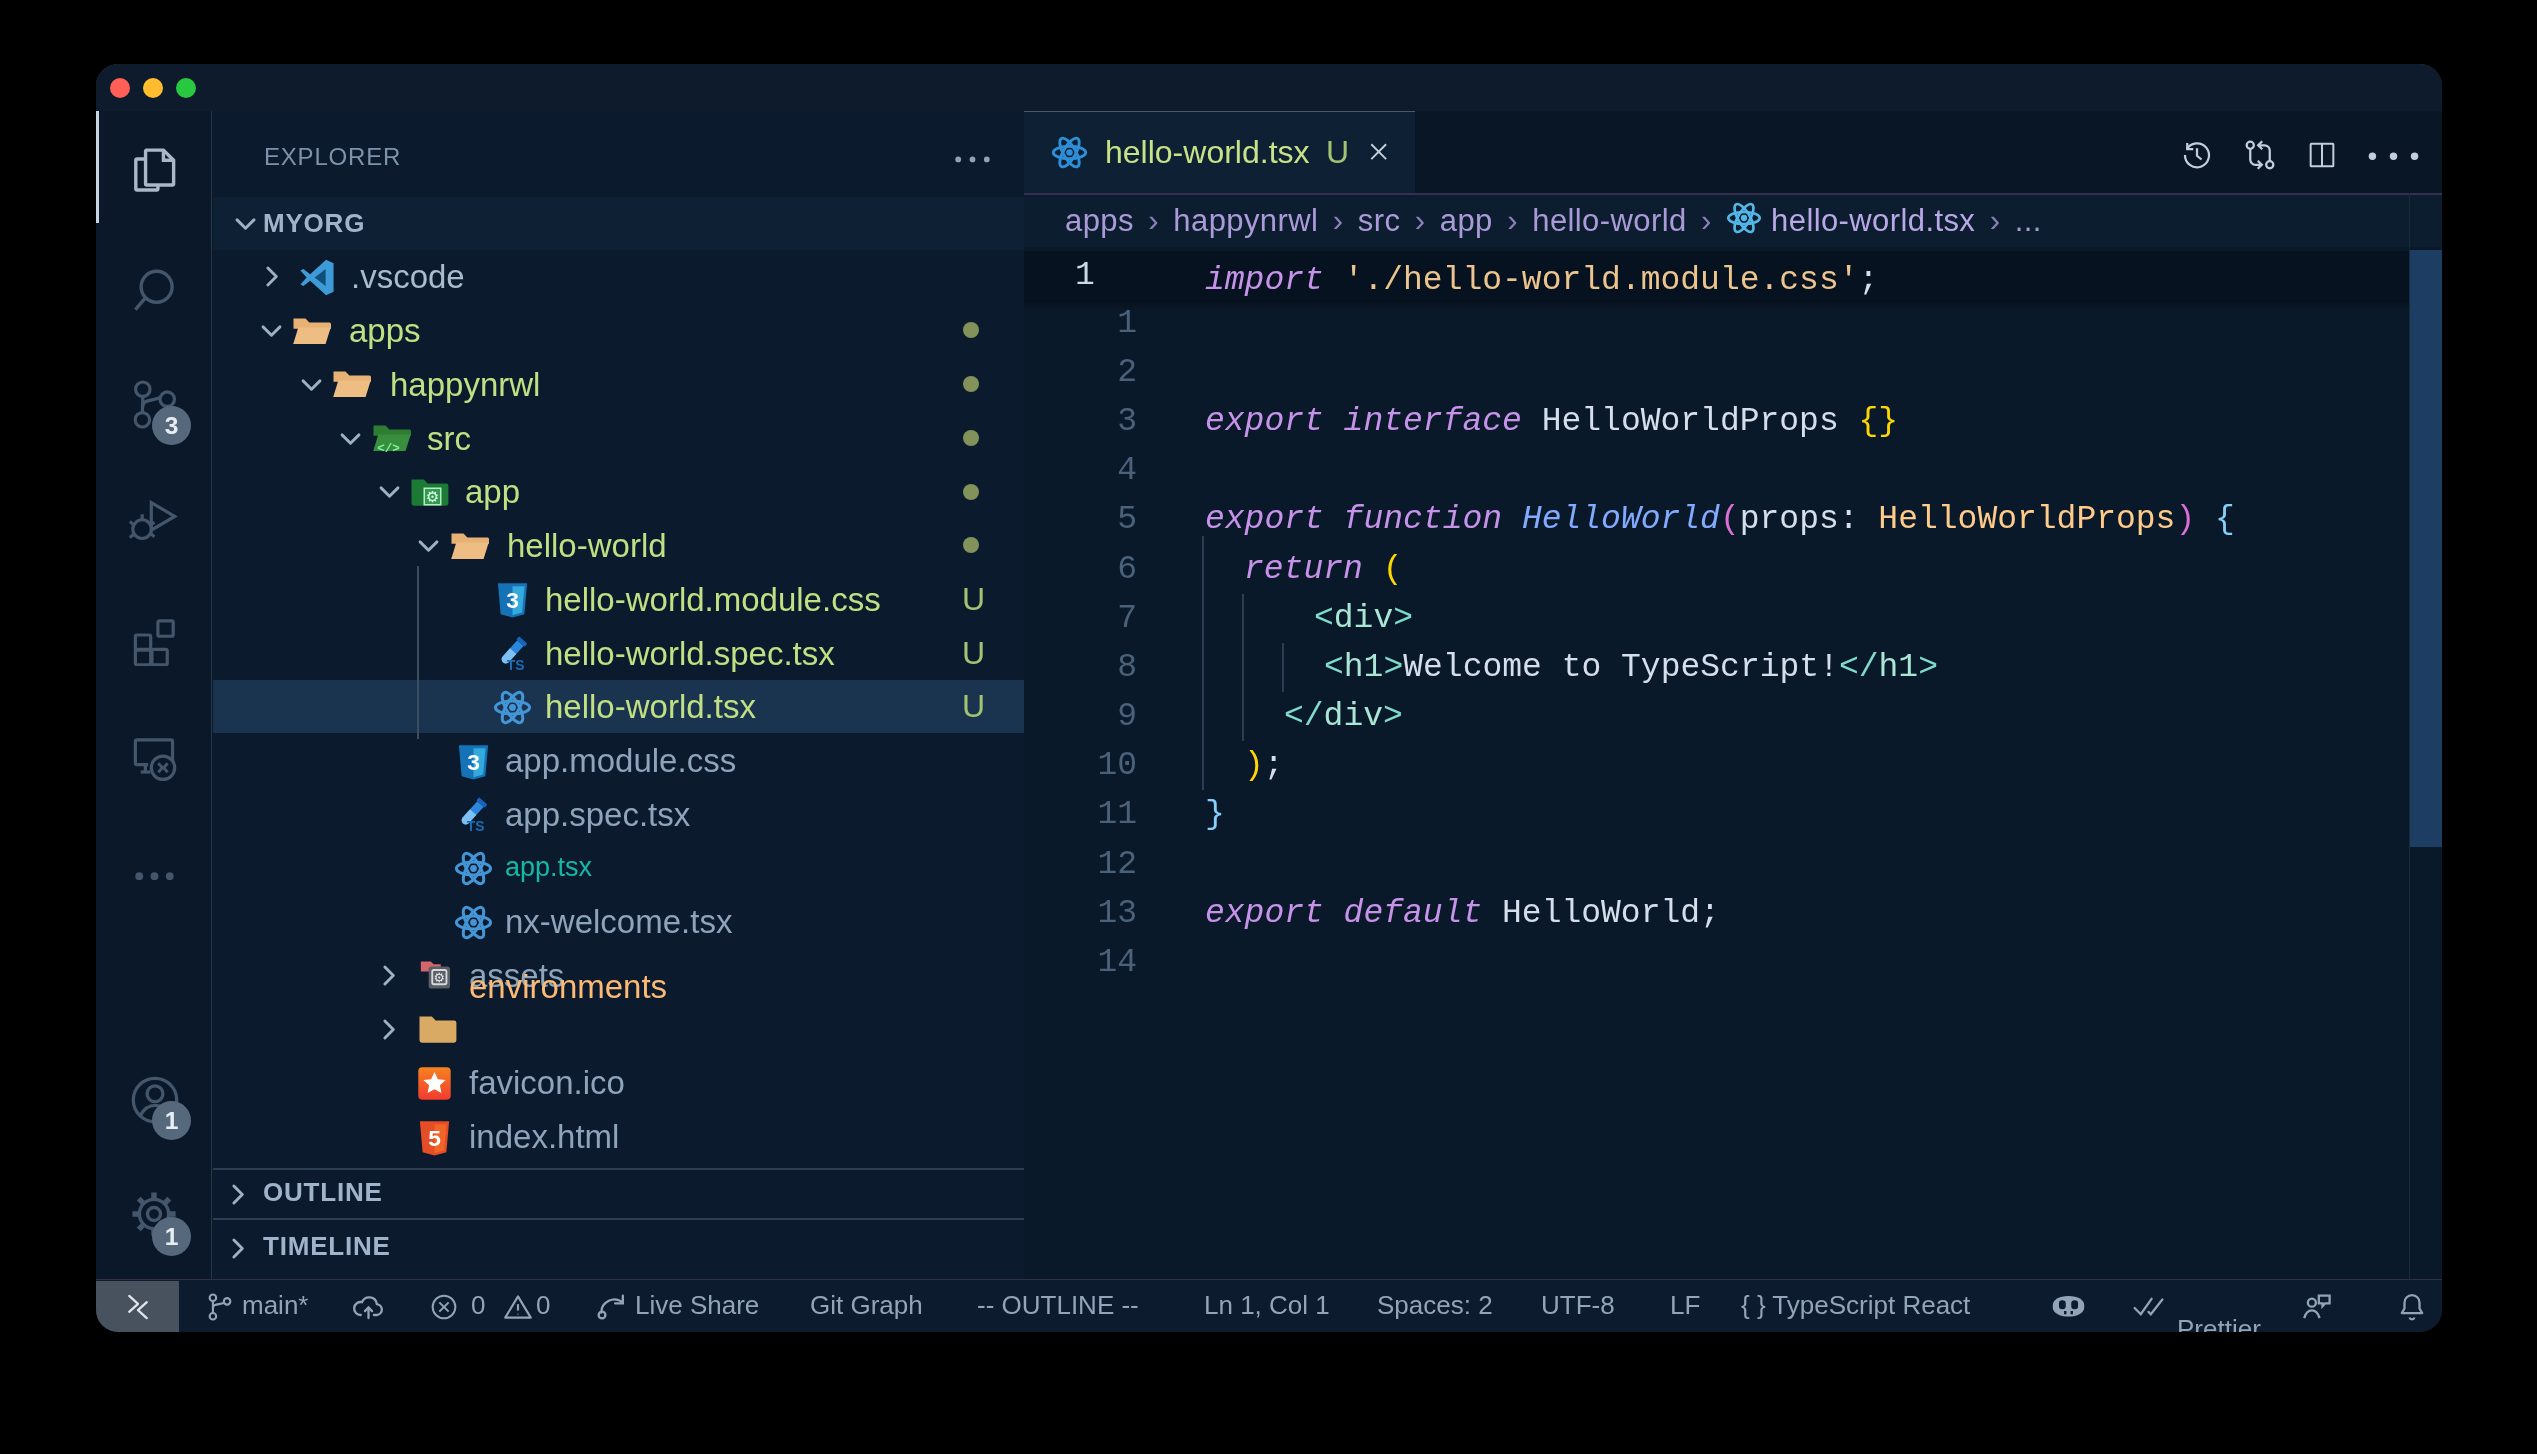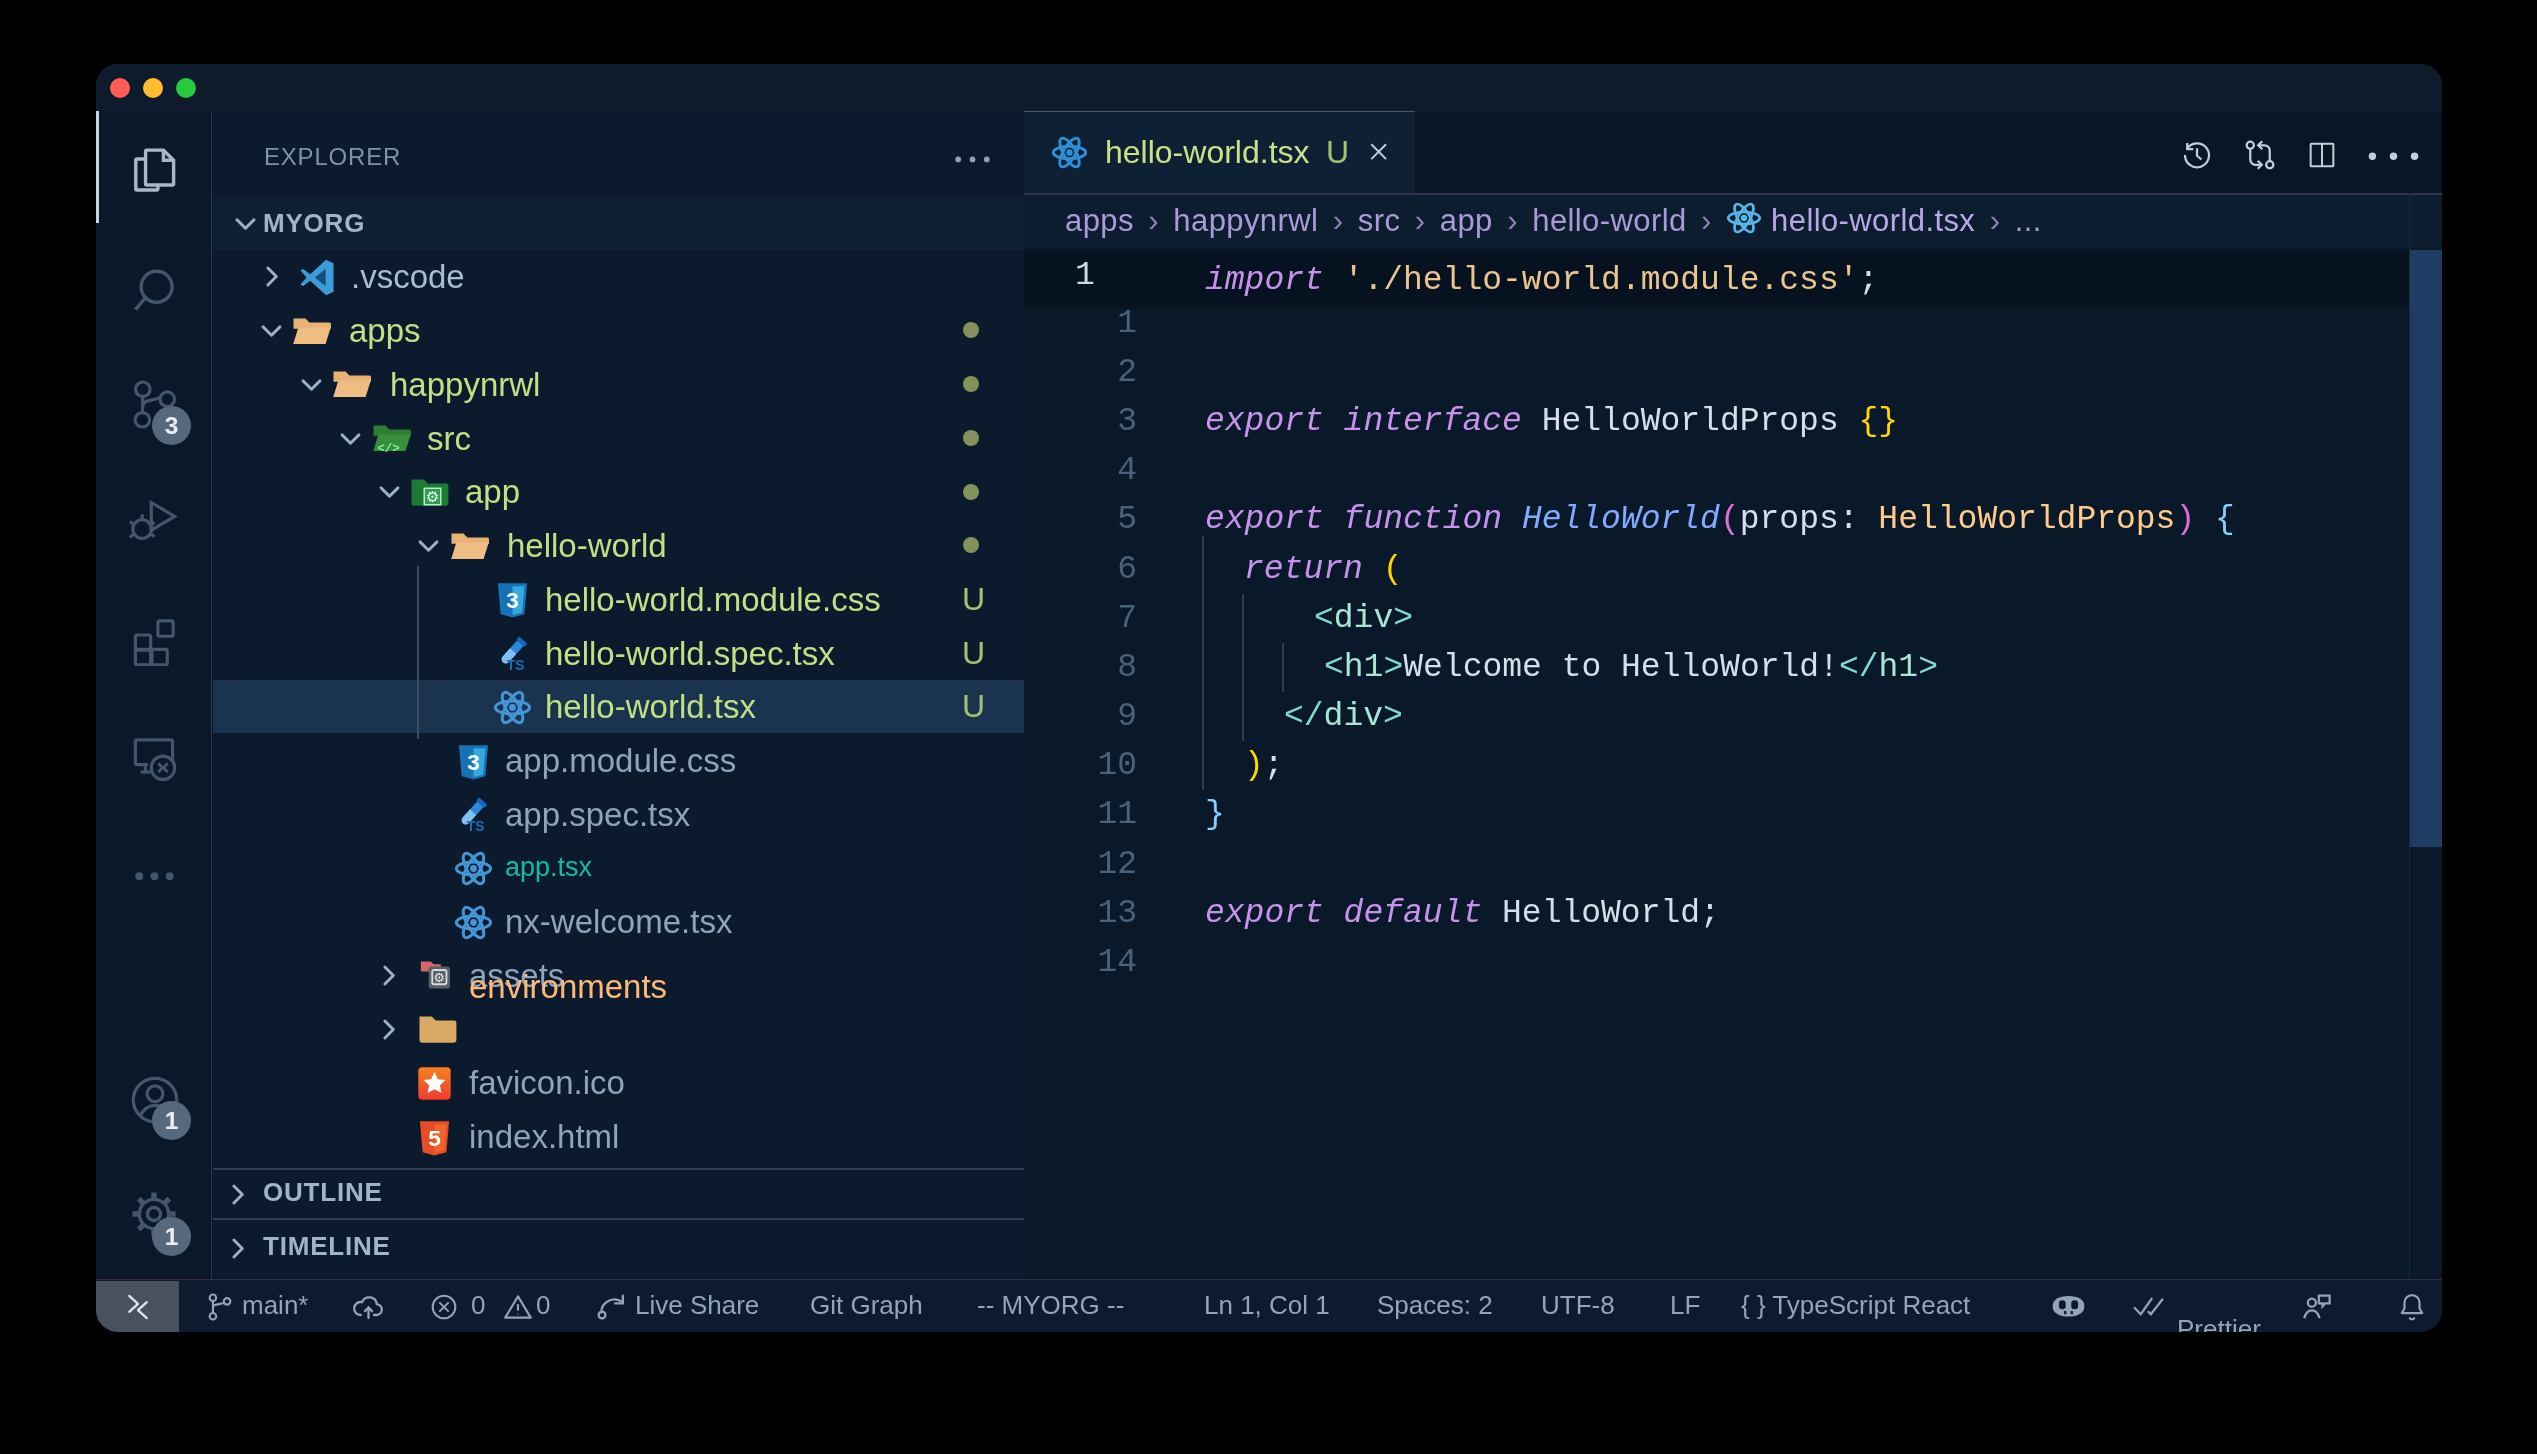--- a/index.html
+++ b/index.html
@@ -385,21 +385,21 @@
 <div class="num" style="left:939px;top:677px;">10</div>
 <div class="num" style="left:939px;top:726px;">11</div>
 <div class="num" style="left:939px;top:776px;">12</div>
 <div class="num" style="left:939px;top:825px;">13</div>
 <div class="num" style="left:939px;top:874px;">14</div>
 <div class="cl" style="left:1109px;top:192px;"><span class="kw">import</span><span class="fg"> </span><span class="str">'./hello-world.module.css'</span><span class="fg">;</span></div>
 <div class="cl" style="left:1109px;top:333px;"><span class="kw">export interface</span><span class="fg"> HelloWorldProps </span><span class="b1">{}</span></div>
 <div class="cl" style="left:1109px;top:431px;"><span class="kw">export function</span><span class="fg"> </span><span class="fn">HelloWorld</span><span class="b2">(</span><span class="fg">props: </span><span class="typ">HelloWorldProps</span><span class="b2">)</span><span class="fg"> </span><span class="b3">{</span></div>
 <div class="cl" style="left:1148px;top:481px;"><span class="kw">return</span><span class="fg"> </span><span class="b1">(</span></div>
 <div class="cl" style="left:1188px;top:530px;margin-left:30px;"><span class="tag">&lt;</span><span class="tagn">div</span><span class="tag">&gt;</span></div>
-<div class="cl" style="left:1228px;top:579px;"><span class="tag">&lt;</span><span class="tagn">h1</span><span class="tag">&gt;</span><span class="fg">Welcome to HelloWorld!</span><span class="tag">&lt;/</span><span class="tagn">h1</span><span class="tag">&gt;</span></div>
+<div class="cl" style="left:1228px;top:579px;"><span class="tag">&lt;</span><span class="tagn">h1</span><span class="tag">&gt;</span><span class="fg">Welcome to TypeScript!</span><span class="tag">&lt;/</span><span class="tagn">h1</span><span class="tag">&gt;</span></div>
 <div class="cl" style="left:1188px;top:628px;"><span class="tag">&lt;/</span><span class="tagn">div</span><span class="tag">&gt;</span></div>
 <div class="cl" style="left:1148px;top:677px;"><span class="b1">)</span><span class="fg">;</span></div>
 <div class="cl" style="left:1109px;top:726px;"><span class="b3">}</span></div>
 <div class="cl" style="left:1109px;top:825px;"><span class="kw">export default</span><span class="fg"> HelloWorld;</span></div>
 <div class="abs" style="left:1106px;top:472px;width:1.7px;height:254px;background:rgba(95,121,151,0.38);"></div>
 <div class="abs" style="left:1146px;top:530px;width:1.7px;height:147px;background:rgba(95,121,151,0.38);"></div>
 <div class="abs" style="left:1186px;top:579px;width:1.7px;height:49px;background:rgba(95,121,151,0.38);"></div>
 <div class="abs" style="left:2313px;top:129px;width:0.8px;height:1087px;background:#182a3e;"></div>
 <div class="abs" style="left:2314px;top:186px;width:32px;height:597px;background:#1d3e62;"></div>
 <div class="abs" style="left:0;top:1215px;width:2346px;height:53px;background:#0c1b2d;border-top:1.7px solid #332c4d;"></div>
@@ -455,21 +455,21 @@
       <svg width="37" height="37" viewBox="0 0 24 24">
         <g fill="none" stroke="#93a4b8" stroke-width="1.5" stroke-linecap="round">
 <path d="M6 16 a8.5 8.5 0 0 1 14-6.5"></path>
           <path d="M20 5 v5 h-5"></path>
           <circle cx="6.5" cy="17.5" r="2.2"></circle>
         </g>
       </svg>
     </div>
 <div class="st" style="left:539px;top:1217px;color:#93a4b8;font-size:26px;">Live Share</div>
 <div class="st" style="left:714px;top:1217px;color:#93a4b8;font-size:26px;">Git Graph</div>
-<div class="st" style="left:881px;top:1217px;color:#93a4b8;font-size:26px;">-- MYORG --</div>
+<div class="st" style="left:881px;top:1217px;color:#93a4b8;font-size:26px;">-- OUTLINE --</div>
 <div class="st" style="left:1108px;top:1217px;color:#93a4b8;font-size:26px;">Ln 1, Col 1</div>
 <div class="st" style="left:1281px;top:1217px;color:#93a4b8;font-size:26px;">Spaces: 2</div>
 <div class="st" style="left:1445px;top:1217px;color:#93a4b8;font-size:26px;">UTF-8</div>
 <div class="st" style="left:1574px;top:1217px;color:#93a4b8;font-size:26px;">LF</div>
 <div class="st" style="left:1645px;top:1217px;color:#93a4b8;font-size:26px;">{ } TypeScript React</div>
 <div class="sticon" style="left:1952px;top:1217px;">
       <svg width="41" height="41" viewBox="0 0 24 24">
 <path d="M12 5.8 c-5.6 0-9.2 2.2-9.2 5.5 v1.4 c0 2.9 4 5.2 9.2 5.2 s9.2-2.3 9.2-5.2 v-1.4 c0-3.3-3.6-5.5-9.2-5.5 z" fill="#93a4b8"></path>
 <rect x="6.4" y="8.4" width="4" height="5.2" rx="1.9" fill="#0c1b2d"></rect>
 <rect x="13.6" y="8.4" width="4" height="5.2" rx="1.9" fill="#0c1b2d"></rect>

